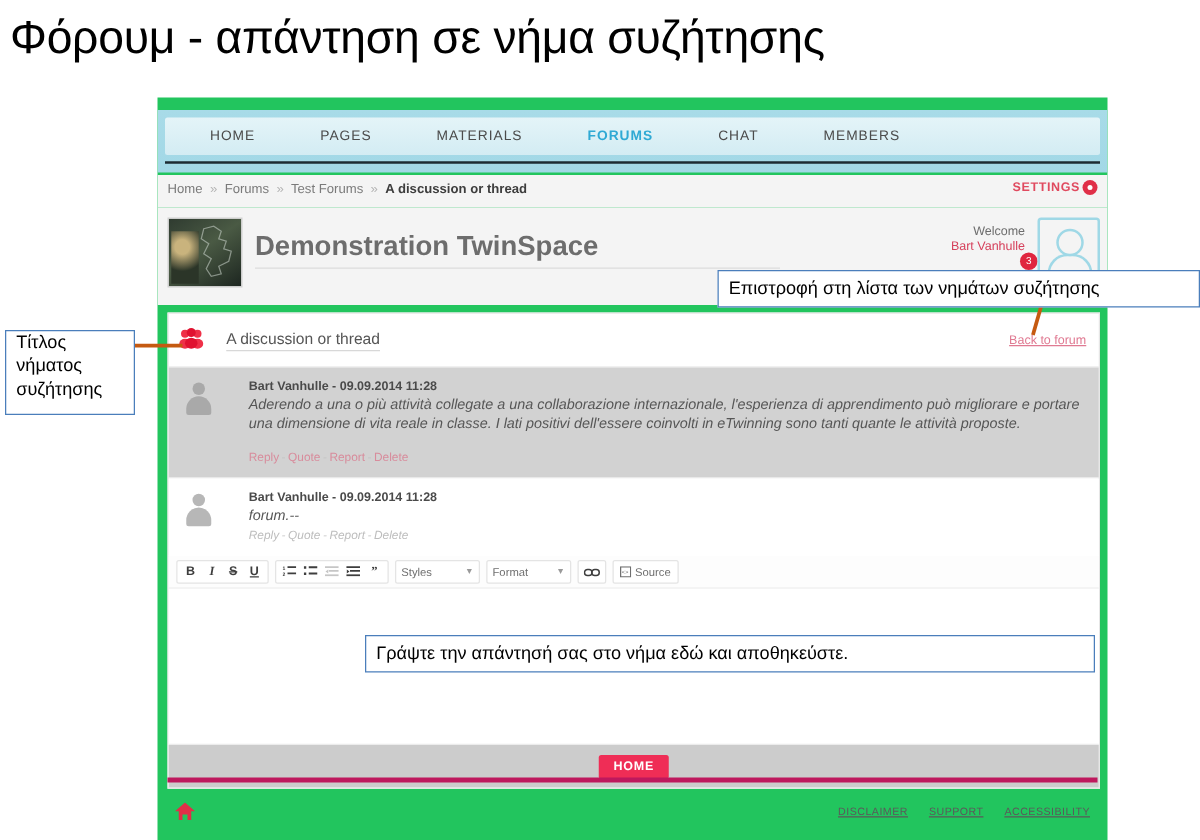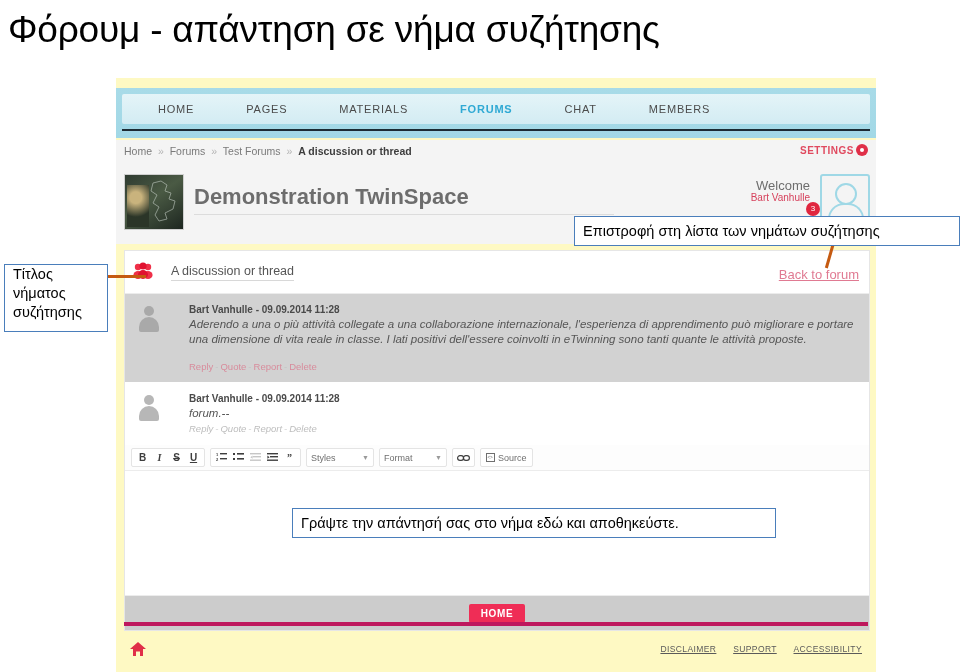--- a/index.html
+++ b/index.html
@@ -25,25 +25,25 @@
     font-size: 37px;
     line-height: 56px;
     color: #000000;
     white-space: nowrap;
     letter-spacing: -0.2px;
   }
 
   
   .shot {
     position: absolute;
-    left: 116px;
+    left: 126px;
     top: 78px;
     width: 760px;
     height: 594px;
-    background: #fef9c3;
+    background: #22c55e;
     overflow: hidden;
   }
 
   
   .nav-band {
     position: absolute;
     left: 0; top: 10px;
     width: 760px;
     height: 50px;
     background: linear-gradient(180deg,#a8dbe8 0%, #a2d8e6 100%);
@@ -164,21 +164,21 @@
     left: 78px; top: 48px;
     width: 420px; height: 1px;
     background: #dcdcdc;
   }
   .welcome {
     position: absolute;
     right: 66px; top: 14px;
     text-align: right;
     line-height: 12px;
   }
-  .welcome .w1 { font-size: 13px; color: #6d6d6d; display: block; }
+  .welcome .w1 { font-size: 10px; color: #6d6d6d; display: block; }
   .welcome .w2 { font-size: 10px; color: #d6415c; font-weight: normal; display: block; }
   .av-box {
     position: absolute;
     right: 6px; top: 8px;
     width: 46px; height: 44px;
     border: 2px solid #9fd8e6;
     border-radius: 3px;
   }
   .av-head {
     position: absolute;
@@ -229,21 +229,21 @@
     position: absolute;
     left: 46px; top: 13px;
     font-size: 12.5px;
     color: #555555;
     border-bottom: 1px solid #d8d8d8;
     padding-bottom: 2px;
   }
   .back-link {
     position: absolute;
     right: 10px; top: 16px;
-    font-size: 13px;
+    font-size: 10px;
     color: #e07a92;
     text-decoration: underline;
   }
 
   .post {
     position: relative;
     padding: 10px 12px 10px 64px;
     background: #d2d2d2;
     border-bottom: 1px solid #ffffff;
   }
@@ -409,21 +409,21 @@
     white-space: nowrap;
   }
   #callout-title {
     left: 4px; top: 264px;
     width: 104px; height: 68px;
     display: block;
     padding: 0 8px;
   }
   #callout-reply {
     left: 292px; top: 508px;
-    width: 484px; height: 30px;
+    width: 584px; height: 30px;
     white-space: nowrap;
   }
   .leader {
     position: absolute;
     background: #c55a11;
   }
   #leader-back {
     left: 832px; top: 243px;
     width: 3px; height: 26px;
     transform: rotate(16deg);

